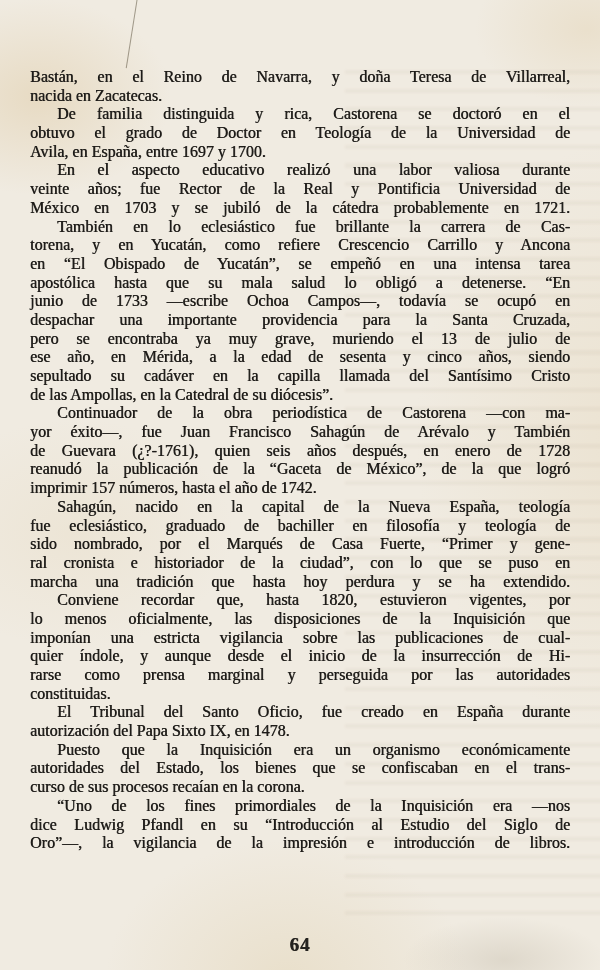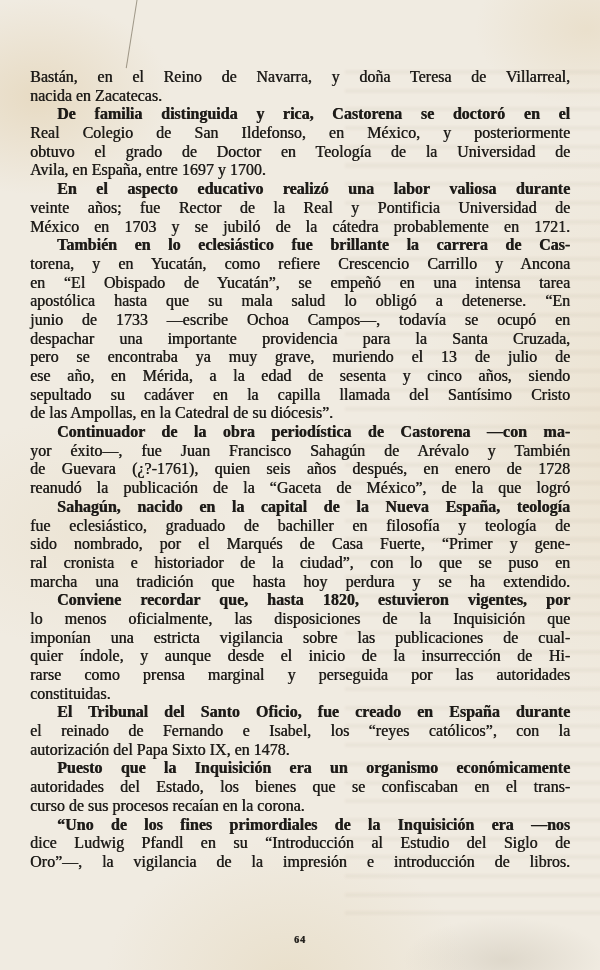--- a/index.html
+++ b/index.html
@@ -39,71 +39,70 @@
     position: absolute; left: 30px; top: 68px; width: 540px;
     color: #1d1b18; font-size: 16px; font-weight: 500;
     text-shadow: 0.5px 0 0 rgba(29,27,24,0.85);
   }
   .line { height: 18.7px; line-height: 18.7px; white-space: nowrap; overflow: visible; }
   .line.just {
     white-space: normal;
     text-align: justify;
     text-align-last: justify;
   }
-  .line.indent { text-indent: 27px; font-weight: bold; }
+  .line.indent { text-indent: 27px; }
   .page-number {
     position: absolute; left: 0; top: 934px; width: 600px;
-    text-align: center; color: #24221e; font-size: 10px; font-weight: bold;
+    text-align: center; color: #24221e; font-size: 19px; font-weight: bold;
     letter-spacing: 1px;
     text-shadow: 0.4px 0 0 rgba(36,34,30,0.85);
   }
 </style>
 </head>
 <body>
 
 <div class="page">
   <div class="ghosting"></div>
   <div class="crack"></div>
   <div class="text-block">
       <div class="line just">Bastán, en el Reino de Navarra, y doña Teresa de Villarreal,</div>
       <div class="line">nacida en Zacatecas.</div>
       <div class="line indent just">De familia distinguida y rica, Castorena se doctoró en el</div>
-      <div class="line just">Real Colegio de San Ildefonso, en México, y posteriormente</div>
       <div class="line just">obtuvo el grado de Doctor en Teología de la Universidad de</div>
       <div class="line">Avila, en España, entre 1697 y 1700.</div>
       <div class="line indent just">En el aspecto educativo realizó una labor valiosa durante</div>
       <div class="line just">veinte años; fue Rector de la Real y Pontificia Universidad de</div>
       <div class="line just">México en 1703 y se jubiló de la cátedra probablemente en 1721.</div>
       <div class="line indent just">También en lo eclesiástico fue brillante la carrera de Cas-</div>
       <div class="line just">torena, y en Yucatán, como refiere Crescencio Carrillo y Ancona</div>
       <div class="line just">en “El Obispado de Yucatán”, se empeñó en una intensa tarea</div>
       <div class="line just">apostólica hasta que su mala salud lo obligó a detenerse. “En</div>
       <div class="line just">junio de 1733 —escribe Ochoa Campos—, todavía se ocupó en</div>
       <div class="line just">despachar una importante providencia para la Santa Cruzada,</div>
       <div class="line just">pero se encontraba ya muy grave, muriendo el 13 de julio de</div>
       <div class="line just">ese año, en Mérida, a la edad de sesenta y cinco años, siendo</div>
       <div class="line just">sepultado su cadáver en la capilla llamada del Santísimo Cristo</div>
       <div class="line">de las Ampollas, en la Catedral de su diócesis”.</div>
       <div class="line indent just">Continuador de la obra periodística de Castorena —con ma-</div>
       <div class="line just">yor éxito—, fue Juan Francisco Sahagún de Arévalo y También</div>
       <div class="line just">de Guevara (¿?-1761), quien seis años después, en enero de 1728</div>
       <div class="line just">reanudó la publicación de la “Gaceta de México”, de la que logró</div>
+      <div class="line">imprimir 157 números, hasta el año de 1742.</div>
       <div class="line indent just">Sahagún, nacido en la capital de la Nueva España, teología</div>
       <div class="line just">fue eclesiástico, graduado de bachiller en filosofía y teología de</div>
       <div class="line just">sido nombrado, por el Marqués de Casa Fuerte, “Primer y gene-</div>
       <div class="line just">ral cronista e historiador de la ciudad”, con lo que se puso en</div>
       <div class="line just">marcha una tradición que hasta hoy perdura y se ha extendido.</div>
       <div class="line indent just">Conviene recordar que, hasta 1820, estuvieron vigentes, por</div>
       <div class="line just">lo menos oficialmente, las disposiciones de la Inquisición que</div>
       <div class="line just">imponían una estricta vigilancia sobre las publicaciones de cual-</div>
       <div class="line just">quier índole, y aunque desde el inicio de la insurrección de Hi-</div>
       <div class="line just">rarse como prensa marginal y perseguida por las autoridades</div>
       <div class="line">constituidas.</div>
       <div class="line indent just">El Tribunal del Santo Oficio, fue creado en España durante</div>
-      <div class="line just">el reinado de Fernando e Isabel, los “reyes católicos”, con la</div>
       <div class="line">autorización del Papa Sixto IX, en 1478.</div>
       <div class="line indent just">Puesto que la Inquisición era un organismo económicamente</div>
       <div class="line just">autoridades del Estado, los bienes que se confiscaban en el trans-</div>
       <div class="line">curso de sus procesos recaían en la corona.</div>
       <div class="line indent just">“Uno de los fines primordiales de la Inquisición era —nos</div>
       <div class="line just">dice Ludwig Pfandl en su “Introducción al Estudio del Siglo de</div>
       <div class="line just">Oro”—, la vigilancia de la impresión e introducción de libros.</div>
     </div>
   <div class="page-number">64</div>
 </div>

